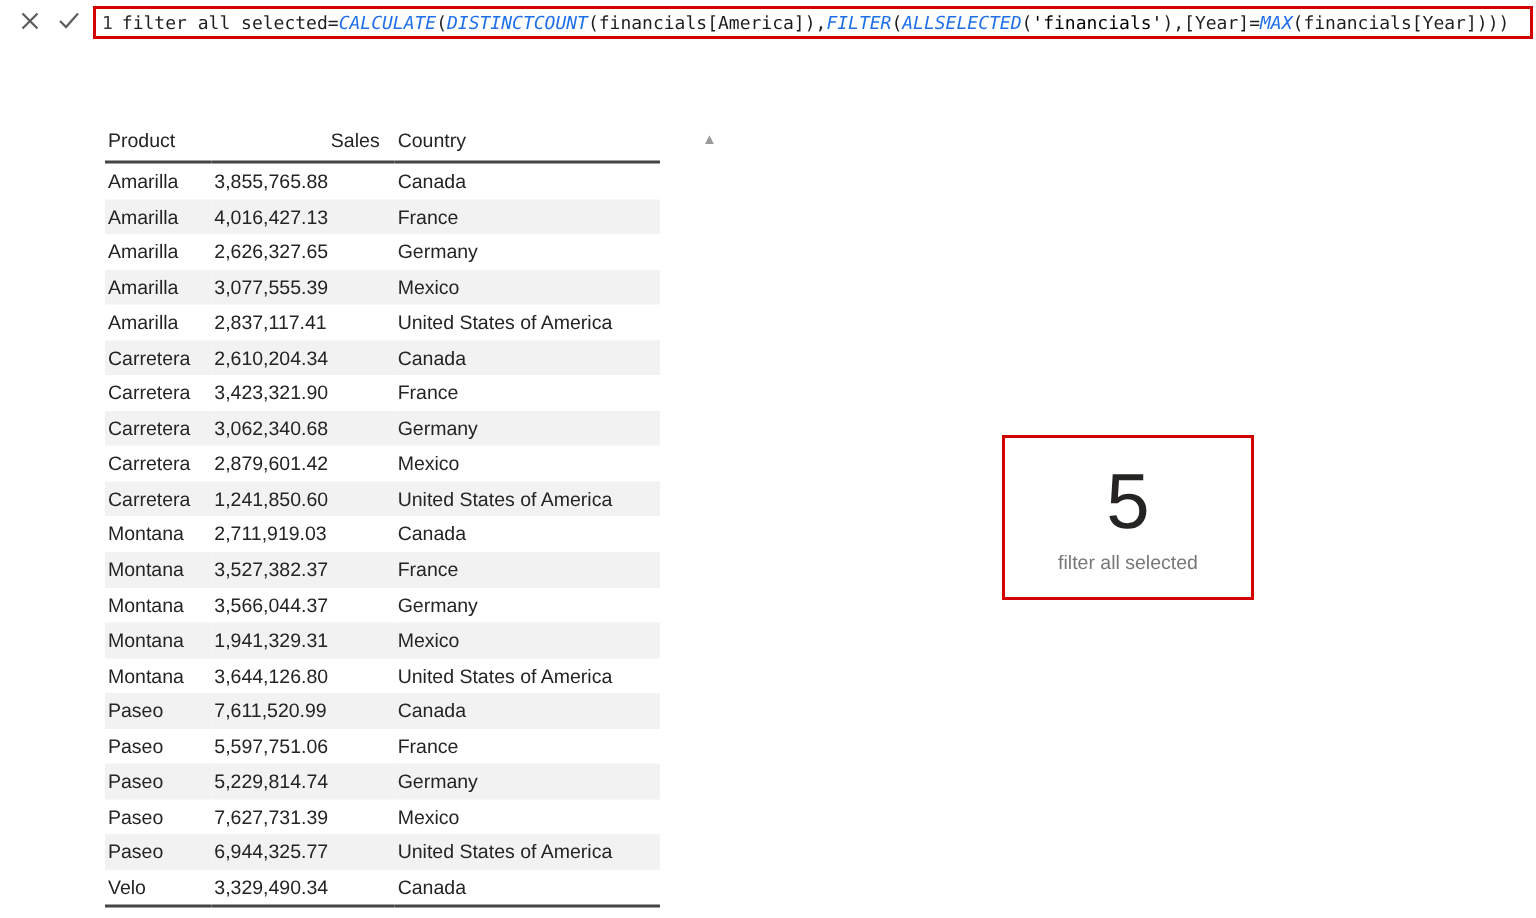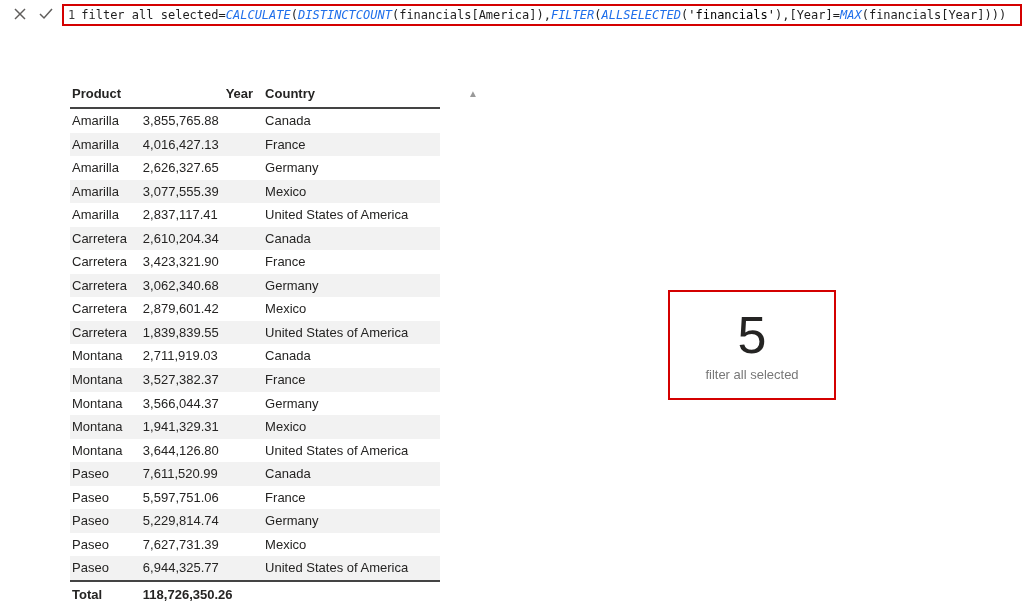--- a/index.html
+++ b/index.html
@@ -45,21 +45,21 @@
     .tok-col { color: #1e1e1e; }
     .tok-str { color: #000000; }
     .main-area {
       display: flex;
       padding: 54px 0 0 70px;
     }
     .table-wrap { width: 370px; }
     table { border-collapse: collapse; width: 100%; }
     th {
       text-align: left;
-      font-weight: 700;
+      font-weight: 400;
       padding: 4px 6px 6px 2px;
       border-bottom: 2px solid #444;
       font-size: 13px;
       margin-left: 36px;
     }
     th.num { text-align: right; padding-right: 10px;}
     td {
       padding: 3px 2px;
       font-size: 13px;
       line-height: 1.35;
@@ -155,21 +155,21 @@
     <span class="tok-plain">)</span>
   </div>
 </div>
 
 <div class="main-area">
   <div class="table-wrap">
     <table>
       <thead>
         <tr>
           <th>Product</th>
-          <th class="num">Year</th>
+          <th class="num">Sales</th>
           <th>Country</th>
         </tr>
       </thead>
       <tbody id="tbody">
           <tr>
             <td>Amarilla</td>
             <td class="num">3,855,765.88</td>
             <td>Canada</td>
           </tr>
           <tr>
@@ -207,21 +207,21 @@
             <td class="num">3,062,340.68</td>
             <td>Germany</td>
           </tr>
           <tr>
             <td>Carretera</td>
             <td class="num">2,879,601.42</td>
             <td>Mexico</td>
           </tr>
           <tr>
             <td>Carretera</td>
-            <td class="num">1,839,839.55</td>
+            <td class="num">1,241,850.60</td>
             <td>United States of America</td>
           </tr>
           <tr>
             <td>Montana</td>
             <td class="num">2,711,919.03</td>
             <td>Canada</td>
           </tr>
           <tr>
             <td>Montana</td>
             <td class="num">3,527,382.37</td>
@@ -259,20 +259,25 @@
           </tr>
           <tr>
             <td>Paseo</td>
             <td class="num">7,627,731.39</td>
             <td>Mexico</td>
           </tr>
           <tr>
             <td>Paseo</td>
             <td class="num">6,944,325.77</td>
             <td>United States of America</td>
+          </tr>
+          <tr>
+            <td>Velo</td>
+            <td class="num">3,329,490.34</td>
+            <td>Canada</td>
           </tr>
         </tbody>
       <tfoot>
         <tr>
           <td>Total</td>
           <td class="num">118,726,350.26</td>
           <td></td>
         </tr>
       </tfoot>
     </table>

